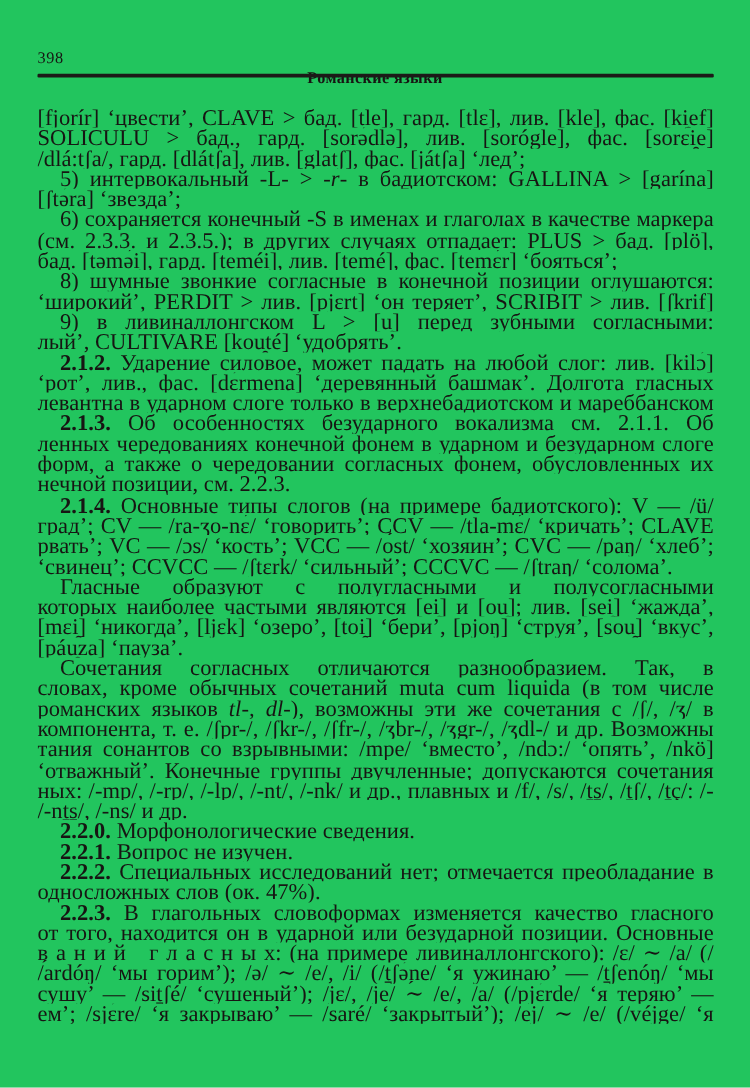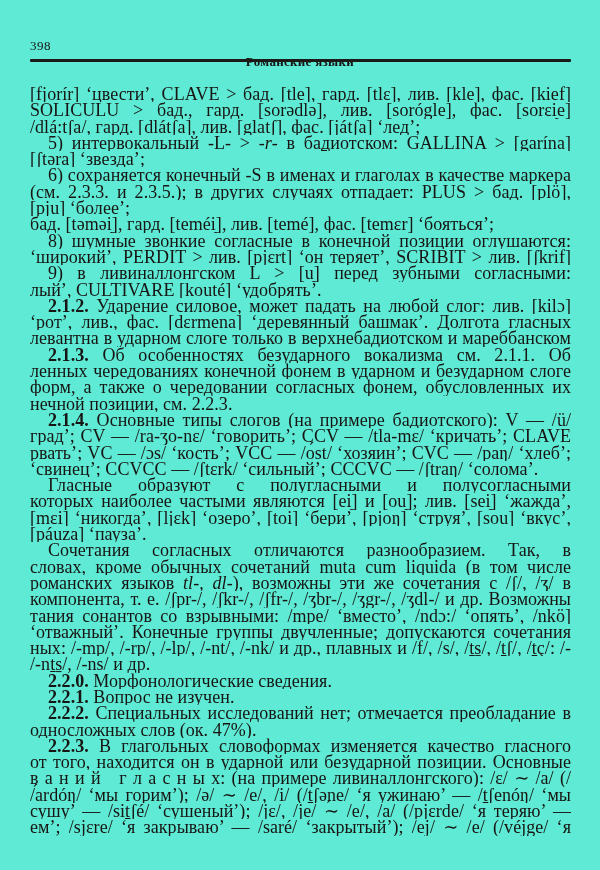--- a/index.html
+++ b/index.html
@@ -1,19 +1,19 @@
 <!DOCTYPE html>
 <html><head>
 <meta charset="utf-8">
 <style>
   html,body{margin:0;padding:0;background:#e8e8e6;}
   .page{
     position:relative;
     width:600px;height:870px;
-    background:#5eead4;
+    background:#22c55e;
     overflow:hidden;
     font-family:"Liberation Serif","DejaVu Serif",serif;
     color:#171513;
     box-sizing:border-box;
   }
   .header{
     position:absolute;left:30px;top:36px;width:540px;height:20px;
     font-size:13px;
   }
   .page-number{position:absolute;left:0;top:2px;letter-spacing:.5px;}
@@ -48,21 +48,20 @@
   </div>
   <div class="header-rule"></div>
   <div class="body">
       <div class="line"><span>[fjorír] ‘цвести’, CLAVE &gt; бад. [tle], гард. [tlɛ], лив. [kle], фас. [ki̯ef] ‘ключ’;</span></div>
       <div class="line"><span>SOLICULU &gt; бад., гард. [sorə́dlə], лив. [sorógle], фас. [sorɛ́i̯e] ‘солнце’, GLACIE &gt; бад.</span></div>
       <div class="line end"><span>/dlá:tʃa/, гард. [dlátʃa], лив. [glatʃ], фас. [játʃa] ‘лед’;</span></div>
       <div class="line indent"><span>5) интервокальный -L- &gt; -</span><span class="i">r</span><span>- в бадиотском: GALLINA &gt; [garína] ‘курица’, STĒLLA &gt;</span></div>
       <div class="line end"><span>[ʃtə́ra] ‘звезда’;</span></div>
       <div class="line indent"><span>6) сохраняется конечный -S в именах и глаголах в качестве маркера числа и лица</span></div>
       <div class="line"><span>(см. 2.3.3. и 2.3.5.); в других случаях отпадает: PLUS &gt; бад. [plö], гард., лив. [plu], фас.</span></div>
-      <div class="line end"><span>[pju] ‘более’;</span></div>
       <div class="line end"><span>бад. [təmə́i̯], гард. [teméi̯], лив. [temé], фас. [temɛ́r] ‘бояться’;</span></div>
       <div class="line indent"><span>8) шумные звонкие согласные в конечной позиции оглушаются: LARGU &gt; [lɛrk]</span></div>
       <div class="line end"><span>‘широкий’, PERDIT &gt; лив. [pjɛrt] ‘он теряет’, SCRIBIT &gt; лив. [ʃkrif] ‘он пишет’;</span></div>
       <div class="line indent"><span>9) в ливиналлонгском L &gt; [u̯] перед зубными согласными: CAL(I)DU [ṯʃau̯t] ‘теп-</span></div>
       <div class="line end"><span>лый’, CULTIVARE [kou̯té] ‘удобрять’.</span></div>
       <div class="line indent"><span class="b">2.1.2.</span><span> Ударение силовое, может падать на любой слог: лив. [kilɔ́] ‘здесь’, [bóṯʃa]</span></div>
       <div class="line"><span>‘рот’, лив., фас. [dɛ́rmena] ‘деревянный башмак’. Долгота гласных фонологически ре-</span></div>
       <div class="line end"><span>левантна в ударном слоге только в верхнебадиотском и мареббанском (см. 2.1.1.).</span></div>
       <div class="line indent"><span class="b">2.1.3.</span><span> Об особенностях безударного вокализма см. 2.1.1. Об исторически обуслов-</span></div>
       <div class="line"><span>ленных чередованиях конечной фонем в ударном и безударном слоге глагольных слово-</span></div>

